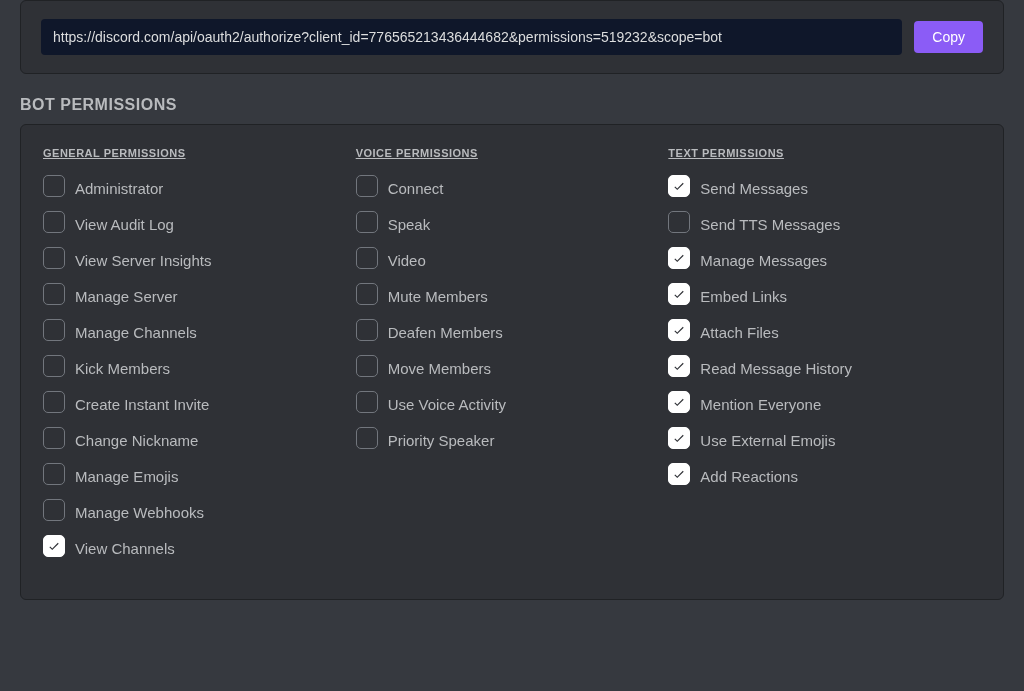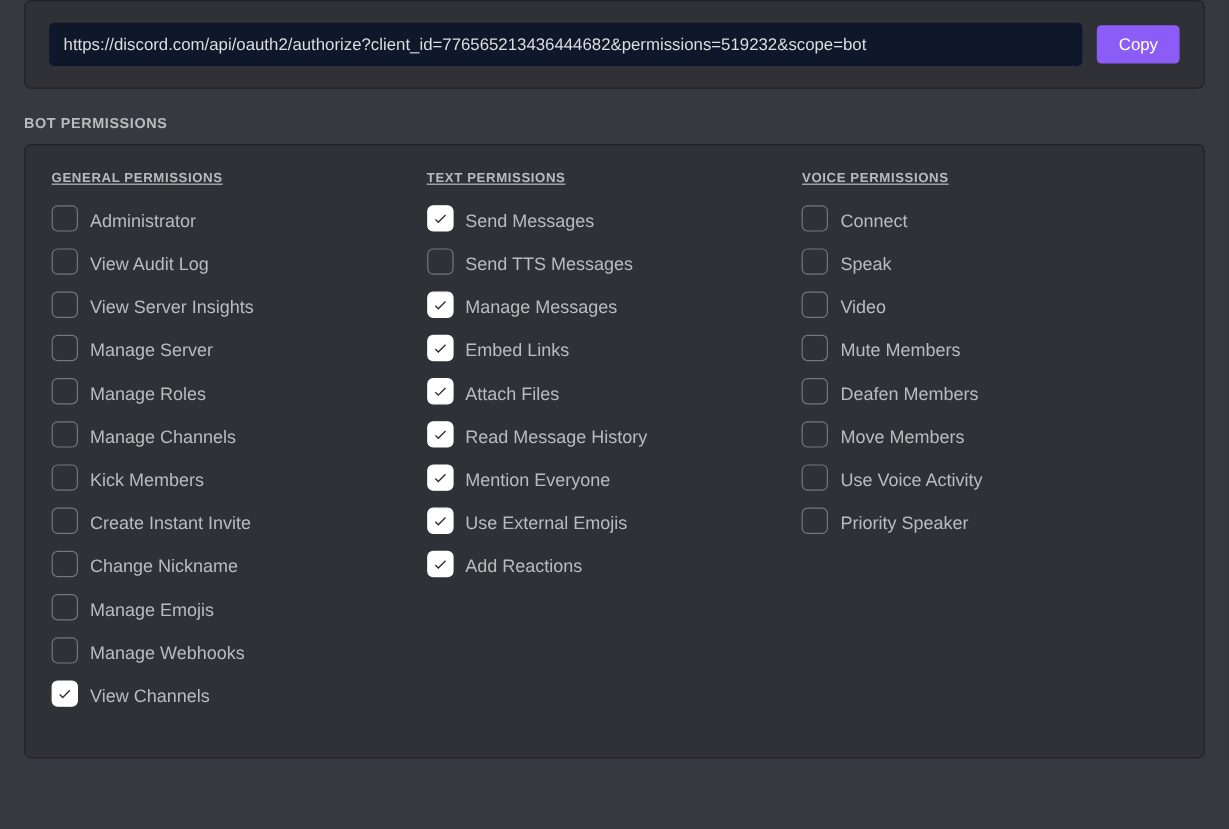--- a/index.html
+++ b/index.html
@@ -41,21 +41,21 @@
       background: #8b5cf6;
       border: none;
       color: #fff;
       font-size: 14px;
       font-weight: 500;
       padding: 8px 18px;
       border-radius: 4px;
       cursor: pointer;
     }
     .section-label {
-      font-size: 12px;
+      font-size: 16px;
       font-weight: 700;
       letter-spacing: 0.5px;
       color: #b9bbbe;
       text-transform: uppercase;
       margin-bottom: 10px;
     }
     .perm-panel {
       background: #2f3136;
       border: 1px solid #202225;
       border-radius: 6px;
@@ -137,24 +137,20 @@
         <div class="perm-item">
           <div class="cb"></div>
           <span class="perm-label">View Server Insights</span>
         </div>
         <div class="perm-item">
           <div class="cb"></div>
           <span class="perm-label">Manage Server</span>
         </div>
         <div class="perm-item">
           <div class="cb"></div>
-          <span class="perm-label">Manage Roles</span>
-        </div>
-        <div class="perm-item">
-          <div class="cb"></div>
           <span class="perm-label">Manage Channels</span>
         </div>
         <div class="perm-item">
           <div class="cb"></div>
           <span class="perm-label">Kick Members</span>
         </div>
         <div class="perm-item">
           <div class="cb"></div>
           <span class="perm-label">Create Instant Invite</span>
         </div>
@@ -170,20 +166,57 @@
           <div class="cb"></div>
           <span class="perm-label">Manage Webhooks</span>
         </div>
         <div class="perm-item">
           <div class="cb checked">
             <svg viewBox="0 0 24 24">
               <path fill="#2f3136" d="M9 16.2l-3.5-3.5 -1.4 1.4L9 19 20 8l-1.4-1.4z"></path>
             </svg>
           </div>
           <span class="perm-label">View Channels</span>
+        </div>
+      </div>
+  </div>
+  <div class="perm-col">
+    <div class="col-header">VOICE PERMISSIONS</div>
+    <div>
+        <div class="perm-item">
+          <div class="cb"></div>
+          <span class="perm-label">Connect</span>
+        </div>
+        <div class="perm-item">
+          <div class="cb"></div>
+          <span class="perm-label">Speak</span>
+        </div>
+        <div class="perm-item">
+          <div class="cb"></div>
+          <span class="perm-label">Video</span>
+        </div>
+        <div class="perm-item">
+          <div class="cb"></div>
+          <span class="perm-label">Mute Members</span>
+        </div>
+        <div class="perm-item">
+          <div class="cb"></div>
+          <span class="perm-label">Deafen Members</span>
+        </div>
+        <div class="perm-item">
+          <div class="cb"></div>
+          <span class="perm-label">Move Members</span>
+        </div>
+        <div class="perm-item">
+          <div class="cb"></div>
+          <span class="perm-label">Use Voice Activity</span>
+        </div>
+        <div class="perm-item">
+          <div class="cb"></div>
+          <span class="perm-label">Priority Speaker</span>
         </div>
       </div>
   </div>
   <div class="perm-col">
     <div class="col-header">TEXT PERMISSIONS</div>
     <div>
         <div class="perm-item">
           <div class="cb checked">
             <svg viewBox="0 0 24 24">
               <path fill="#2f3136" d="M9 16.2l-3.5-3.5 -1.4 1.4L9 19 20 8l-1.4-1.4z"></path>
@@ -246,50 +279,13 @@
         <div class="perm-item">
           <div class="cb checked">
             <svg viewBox="0 0 24 24">
               <path fill="#2f3136" d="M9 16.2l-3.5-3.5 -1.4 1.4L9 19 20 8l-1.4-1.4z"></path>
             </svg>
           </div>
           <span class="perm-label">Add Reactions</span>
         </div>
       </div>
   </div>
-  <div class="perm-col">
-    <div class="col-header">VOICE PERMISSIONS</div>
-    <div>
-        <div class="perm-item">
-          <div class="cb"></div>
-          <span class="perm-label">Connect</span>
-        </div>
-        <div class="perm-item">
-          <div class="cb"></div>
-          <span class="perm-label">Speak</span>
-        </div>
-        <div class="perm-item">
-          <div class="cb"></div>
-          <span class="perm-label">Video</span>
-        </div>
-        <div class="perm-item">
-          <div class="cb"></div>
-          <span class="perm-label">Mute Members</span>
-        </div>
-        <div class="perm-item">
-          <div class="cb"></div>
-          <span class="perm-label">Deafen Members</span>
-        </div>
-        <div class="perm-item">
-          <div class="cb"></div>
-          <span class="perm-label">Move Members</span>
-        </div>
-        <div class="perm-item">
-          <div class="cb"></div>
-          <span class="perm-label">Use Voice Activity</span>
-        </div>
-        <div class="perm-item">
-          <div class="cb"></div>
-          <span class="perm-label">Priority Speaker</span>
-        </div>
-      </div>
-  </div>
 </div>
 
 </body></html>

